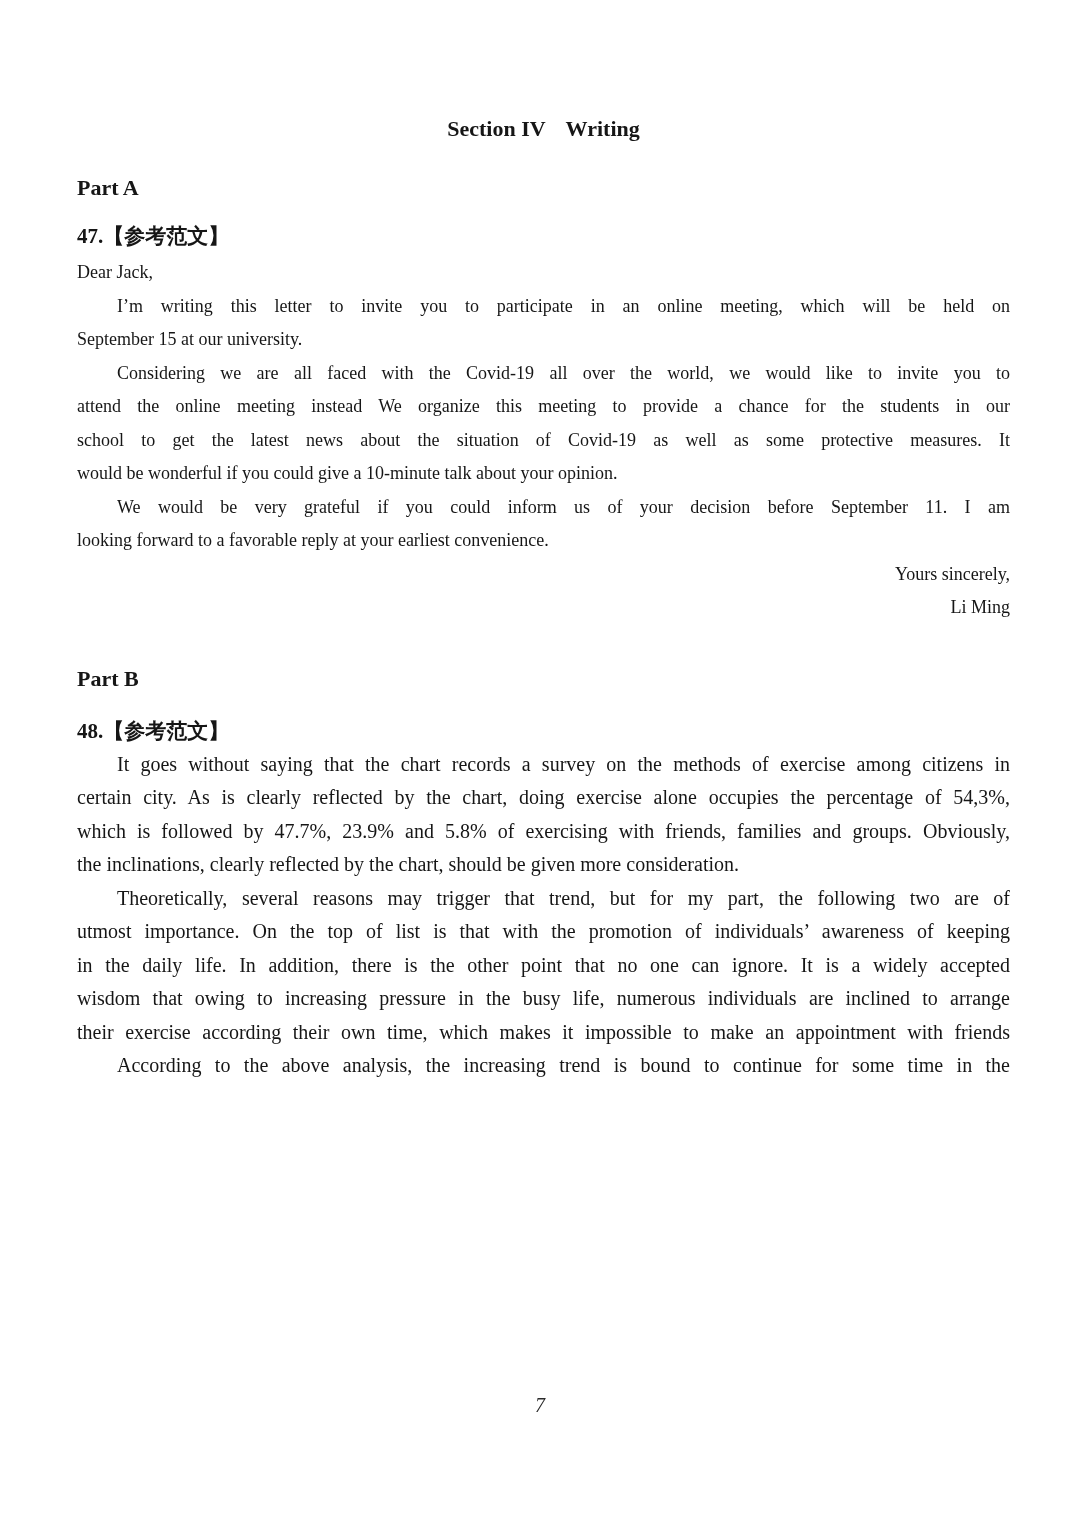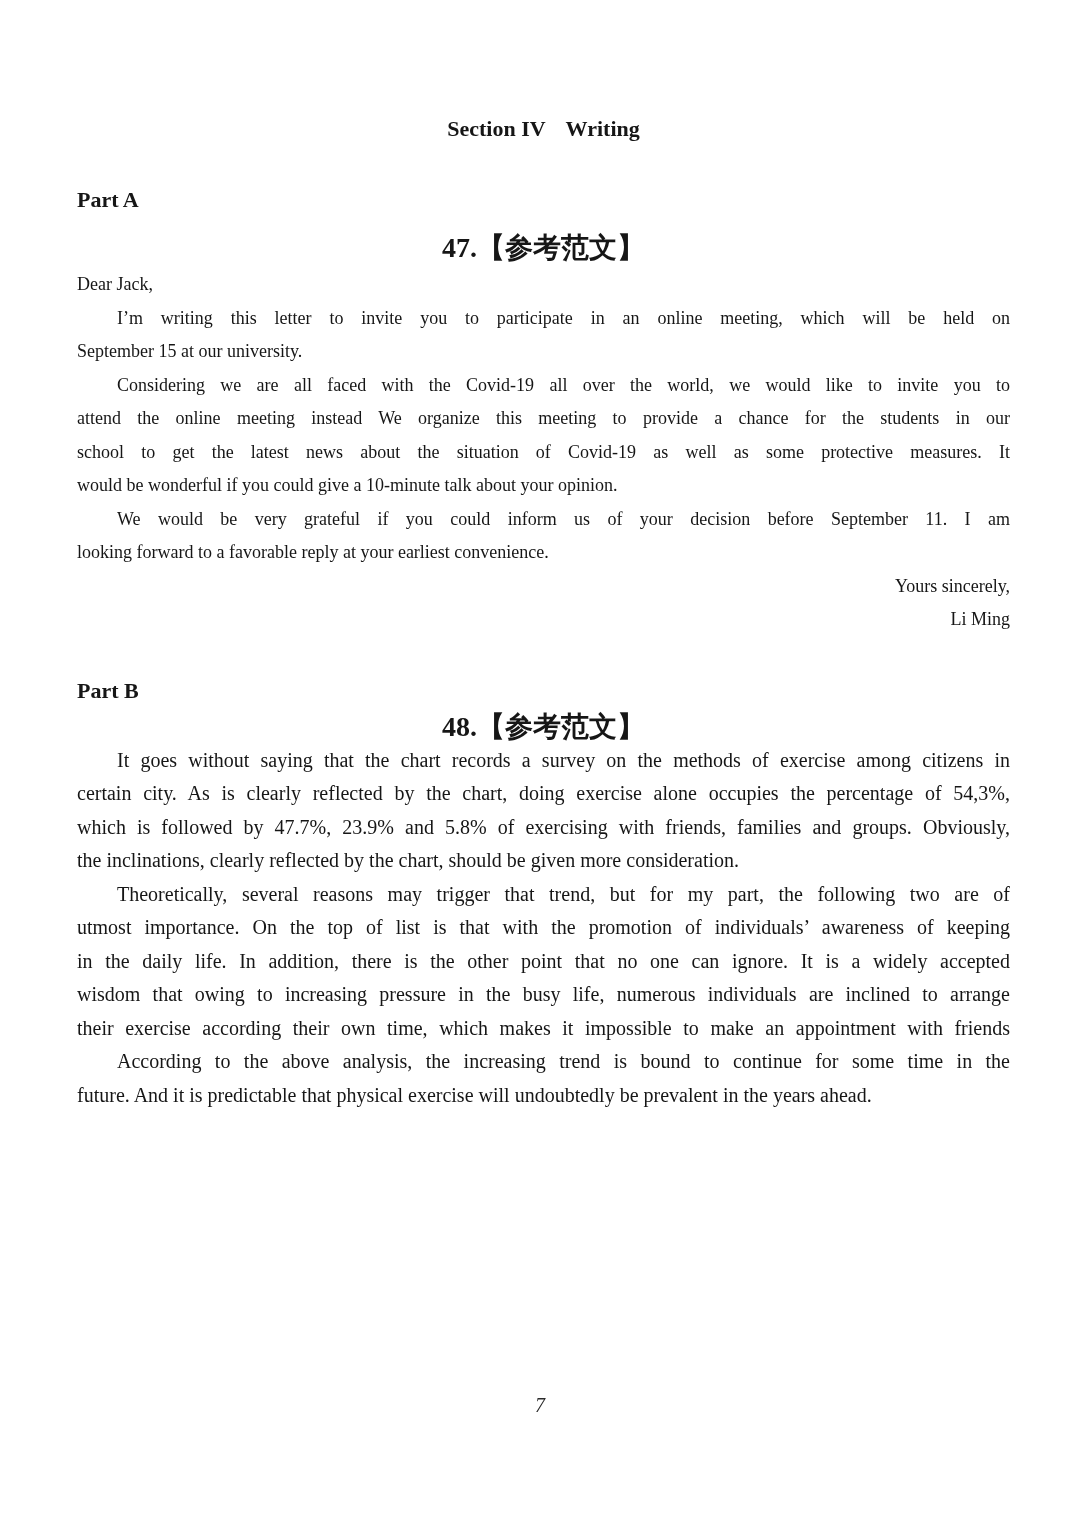--- a/index.html
+++ b/index.html
@@ -18,42 +18,41 @@
     font-weight: bold;
     line-height: 30px;
     white-space: nowrap;
   }
   .doc-title .gap { display: inline-block; width: 20px; }
 
   .part-heading {
     font-size: 22px;
     font-weight: bold;
     line-height: 28px;
-    margin-top: 42px;
+    margin-top: 30px;
   }
   .item-heading {
-    font-size: 28px;
+    font-size: 21px;
     font-weight: bold;
     line-height: 28px;
     margin-top: 20px;
-    text-align: center;
   }
 
   .letter-body { margin-top: 6px; font-size: 18px; line-height: 33.5px; }
   .essay-body  { margin-top: 3px; font-size: 20px; line-height: 33.5px; }
 
   .line { white-space: nowrap; }
   .line.jfull { text-align: justify; text-align-last: justify; white-space: normal; }
   .line.indent { padding-left: 40px; }
 
   .signoff { text-align: right; }
   .signoff .closing { }
 
   .part-b-heading { margin-top: 40px; }
-  .item-heading.b { margin-top: 8px; }
+  .item-heading.b { margin-top: 24px; }
 
   .page-number {
     position: absolute;
     top: 1394px; left: 0;
     width: 100%;
     text-align: center;
     font-size: 20px;
     font-style: italic;
     color: #2a2a2a;
   }
@@ -113,20 +112,19 @@
         </div>
         <div>
           <div class="line indent jfull">Theoretically, several reasons may trigger that trend, but for my part, the following two are of</div>
           <div class="line jfull">utmost importance. On the top of list is that with the promotion of individuals’ awareness of keeping</div>
           <div class="line jfull">in the daily life. In addition, there is the other point that no one can ignore. It is a widely accepted</div>
           <div class="line jfull">wisdom that owing to increasing pressure in the busy life, numerous individuals are inclined to arrange</div>
           <div class="line jfull">their exercise according their own time, which makes it impossible to make an appointment with friends</div>
         </div>
         <div>
           <div class="line indent jfull">According to the above analysis, the increasing trend is bound to continue for some time in the</div>
-          <div class="line">future. And it is predictable that physical exercise will undoubtedly be prevalent in the years ahead.</div>
         </div>
       </div>
   </div>
 
 </div>
 
 <div class="page-number">7</div>
 
 </body></html>

